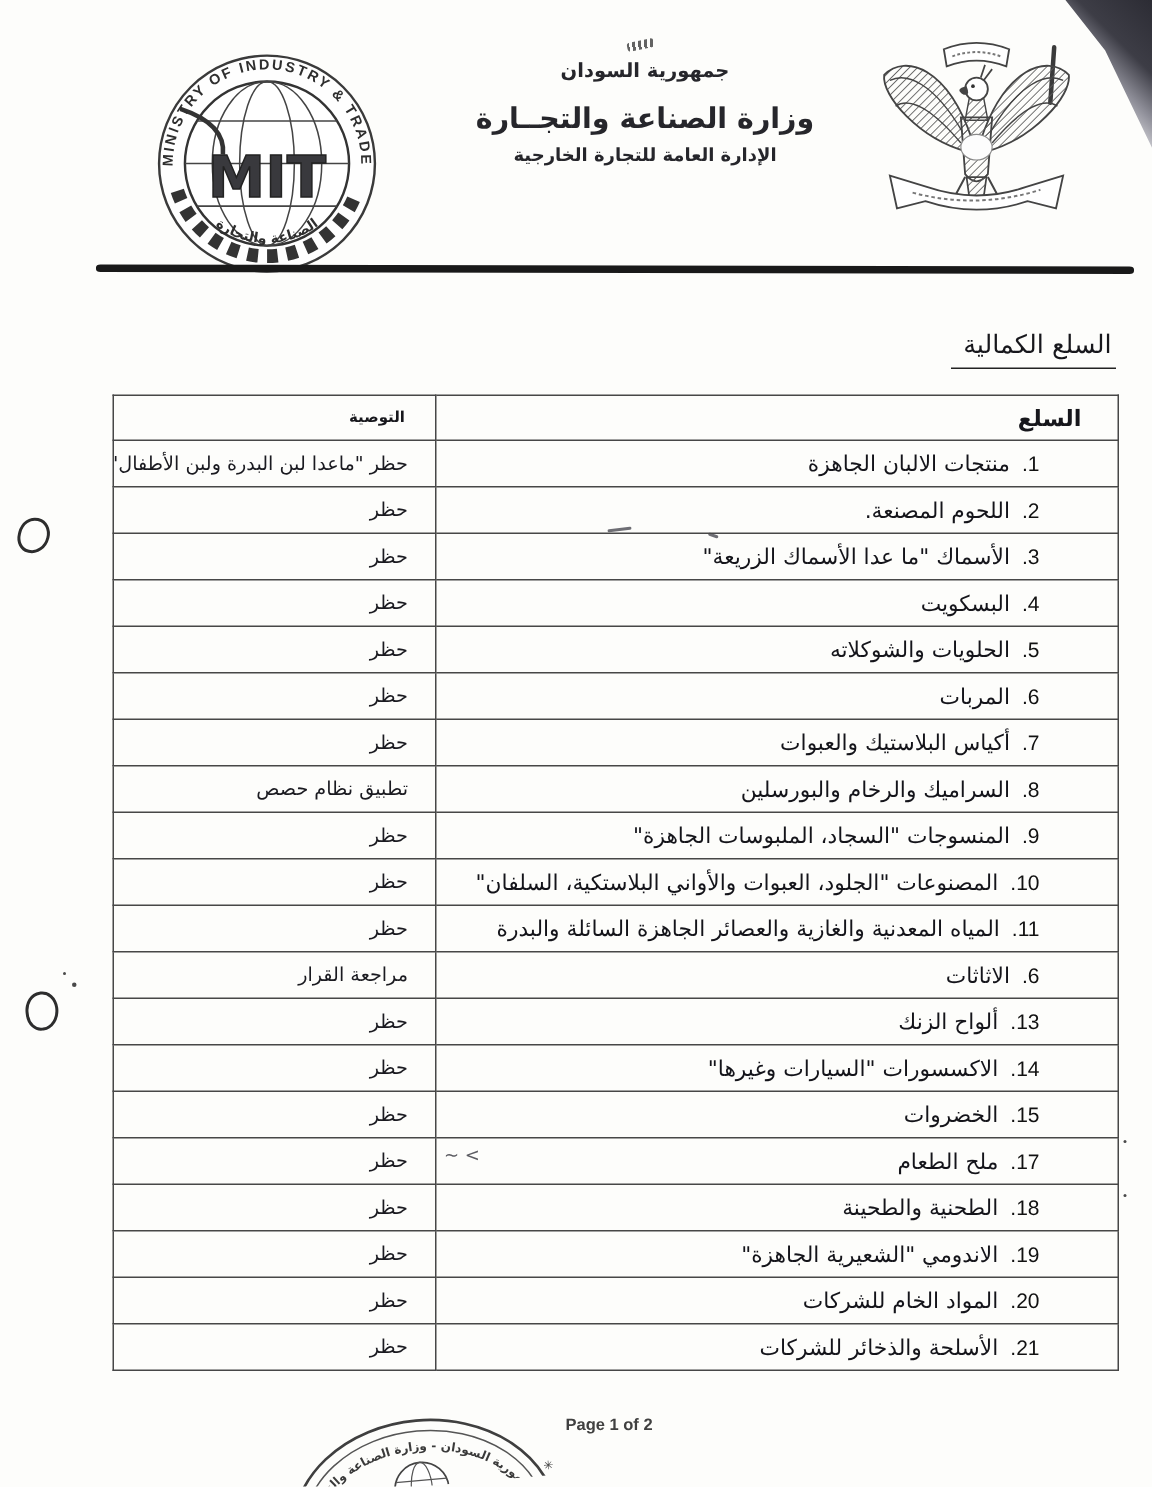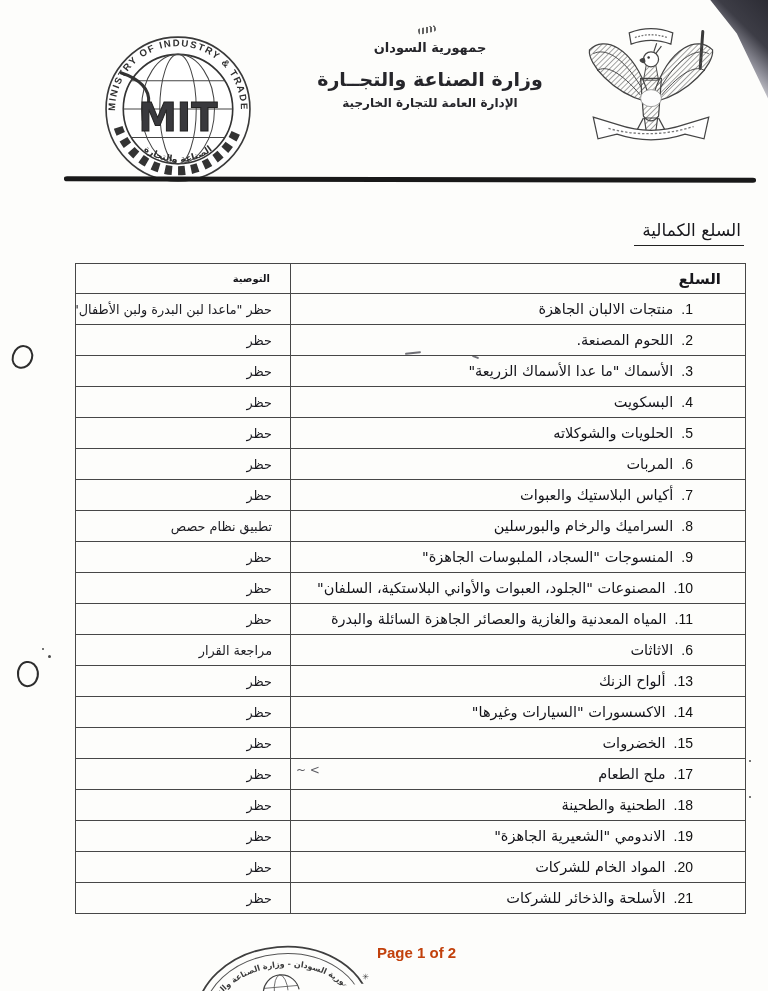--- a/index.html
+++ b/index.html
@@ -60,21 +60,21 @@
   
   .hole{position:absolute;border:2.2px solid #2d2d2d;border-radius:52% 48% 55% 45%;background:transparent;}
   .hole1{left:12px;top:345px;width:17px;height:20px;transform:rotate(14deg);}
   .hole2{left:17px;top:661px;width:18px;height:22px;transform:rotate(-8deg);}
   .speck{position:absolute;background:#4a4a4a;border-radius:50%;}
   .pen-dash{position:absolute;height:2px;background:#6e6e74;border-radius:2px;}
   .squiggle{position:absolute;color:#5c5c62;font-size:12px;}
   
   .page-label{
     position:absolute;left:377px;top:944px;
-    font-family:"Liberation Sans",sans-serif;font-size:15px;font-weight:bold;color:#c2410c;
+    font-family:"Liberation Sans",sans-serif;font-size:11px;font-weight:bold;color:#404040;
   }
   .stamp{position:absolute;left:186px;top:941px;transform:rotate(-5deg);}
 </style>
 </head>
 <body>
 
 <div class="corner-shadow"></div>
 <div class="edge-dash"></div>
 <div class="hole hole1"></div>
 <div class="hole hole2"></div>

